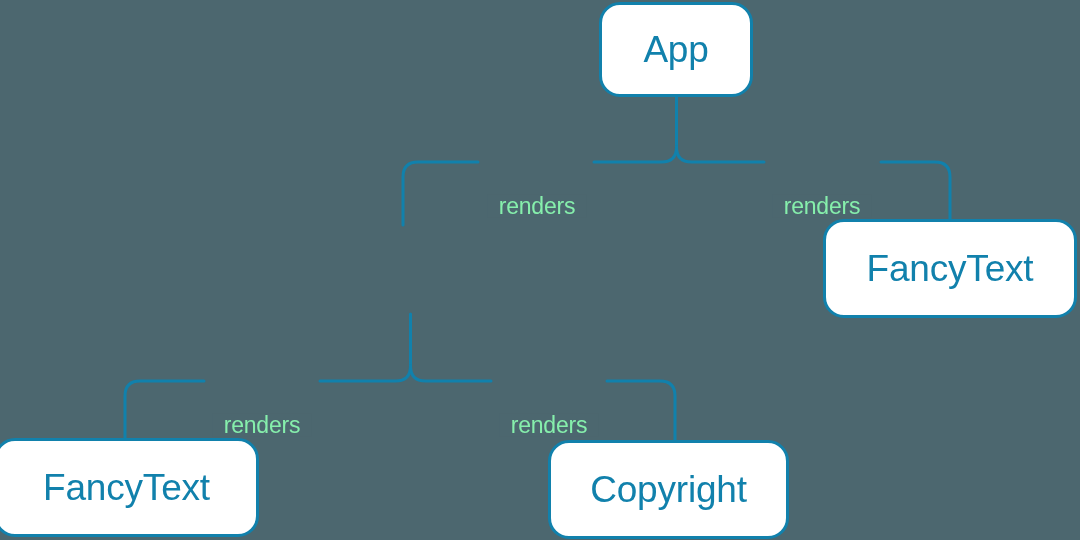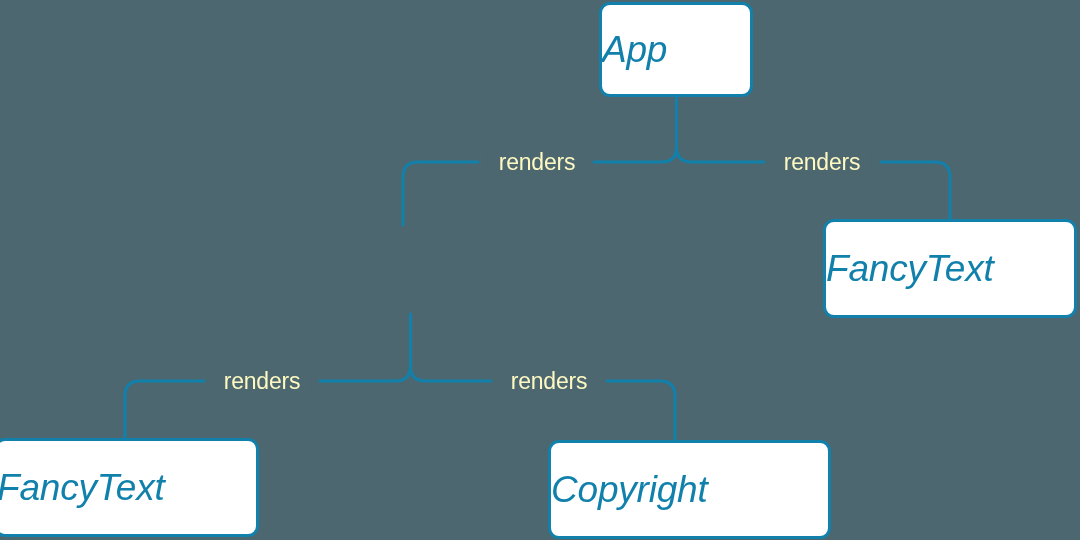--- a/index.html
+++ b/index.html
@@ -25,26 +25,26 @@
     top: 0;
     width: 1080px;
     height: 540px;
     pointer-events: none;
   }
   .node {
     position: absolute;
     box-sizing: border-box;
     background: #ffffff;
     border: 3px solid #1181ac;
-    border-radius: 11px;
+    border-radius: 21px;
     display: flex;
     align-items: center;
+    justify-content: center;
     color: #1181ac;
     letter-spacing: -0.2px;
-    font-style: italic;
   }
   .node-label {
     color: #1181ac;
     font-weight: 400;
     white-space: nowrap;
   }
   #node-app {
     left: 599px;
     top: 2px;
     width: 154px;
@@ -72,35 +72,36 @@
     left: -6px;
     top: 438px;
     width: 265px;
     height: 99px;
   }
   #node-fancytext-left .node-label { font-size: 37px; }
 
   #node-copyright {
     left: 548px;
     top: 440px;
-    width: 283px;
+    width: 241px;
     height: 99px;
   }
   #node-copyright .node-label { font-size: 37px; }
 
   .edge-label {
     position: absolute;
-    color: #fef9c3;
+    color: #86efac;
     font-size: 23px;
     line-height: 23px;
     letter-spacing: -0.2px;
     white-space: nowrap;
     transform: translate(-50%, -50%);
     background: #4c676f;
     padding: 0 11px;
+    margin-top: 44px;
   }
   #edge-label-app-inspiration { left: 537px; top: 162px; }
   #edge-label-app-fancytext   { left: 822px; top: 162px; }
   #edge-label-ig-fancytext    { left: 262px; top: 381px; }
   #edge-label-ig-copyright    { left: 549px; top: 381px; }
 </style>
 </head>
 <body>
 
 <div id="stage">

